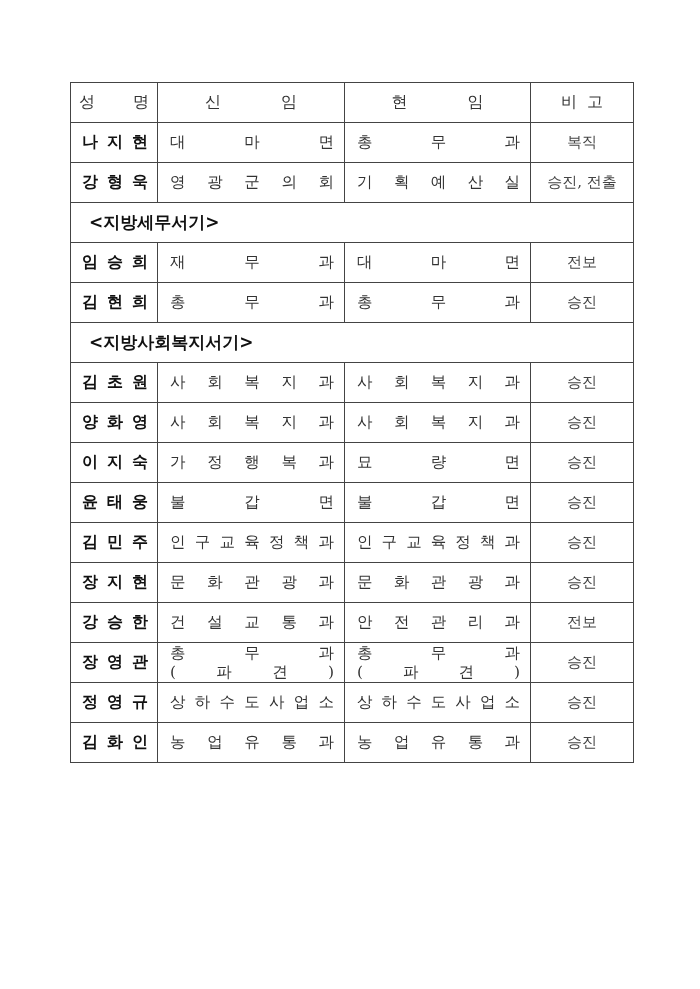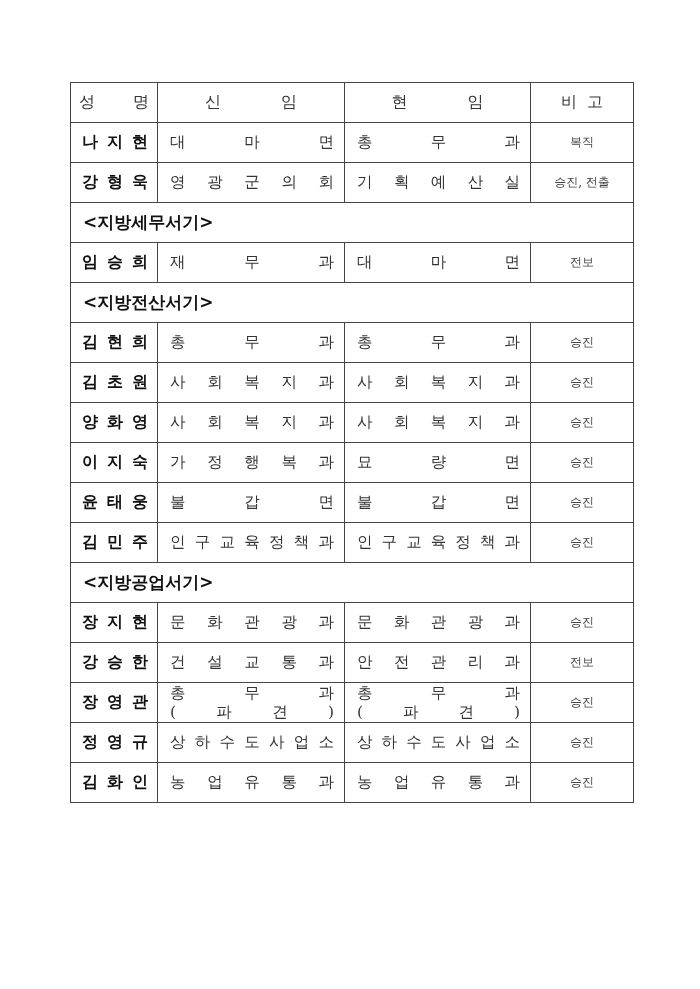--- a/index.html
+++ b/index.html
@@ -31,26 +31,26 @@
   .center-spread {
     display: flex; justify-content: center; gap: 60px; font-size: 16px;
   }
   .center-spread.note { gap: 10px; }
   .name {
     font-family: "DejaVu Sans", "Liberation Sans", sans-serif;
     font-weight: bold; font-size: 16px; color: #111;
     display: flex; justify-content: space-between; padding: 0 9px 0 11px;
   }
   .note {
-    text-align: center; font-size: 12px; color: #444;
+    text-align: center; font-size: 15px; color: #444;
   }
   .section td {
     font-family: "DejaVu Sans", "Liberation Sans", sans-serif;
     font-weight: bold; font-size: 17px; color: #111;
-    padding-left: 12px; text-align: left;
+    padding-left: 18px; text-align: left;
   }
   .two-line {
     display: flex; flex-direction: column; justify-content: center;
     line-height: 19px;
   }
   .two-line .spread { height: 19px; }
 </style>
 </head>
 <body>
 
@@ -161,23 +161,20 @@
           </td>
           <td>
             <div class="spread">
               <span>대</span>
               <span>마</span>
               <span>면</span>
             </div>
           </td>
           <td class="note">전보</td>
         </tr>
-        <tr class="section">
-          <td colspan="4">&lt;지방전산서기&gt;</td>
-        </tr>
         <tr>
           <td>
             <div class="name">
               <span>김</span>
               <span>현</span>
               <span>희</span>
             </div>
           </td>
           <td>
             <div class="spread">
@@ -187,20 +184,23 @@
             </div>
           </td>
           <td>
             <div class="spread">
               <span>총</span>
               <span>무</span>
               <span>과</span>
             </div>
           </td>
           <td class="note">승진</td>
+        </tr>
+        <tr class="section">
+          <td colspan="4">&lt;지방사회복지서기&gt;</td>
         </tr>
         <tr>
           <td>
             <div class="name">
               <span>김</span>
               <span>초</span>
               <span>원</span>
             </div>
           </td>
           <td>
@@ -325,23 +325,20 @@
               <span>인</span>
               <span>구</span>
               <span>교</span>
               <span>육</span>
               <span>정</span>
               <span>책</span>
               <span>과</span>
             </div>
           </td>
           <td class="note">승진</td>
-        </tr>
-        <tr class="section">
-          <td colspan="4">&lt;지방공업서기&gt;</td>
         </tr>
         <tr>
           <td>
             <div class="name">
               <span>장</span>
               <span>지</span>
               <span>현</span>
             </div>
           </td>
           <td>

